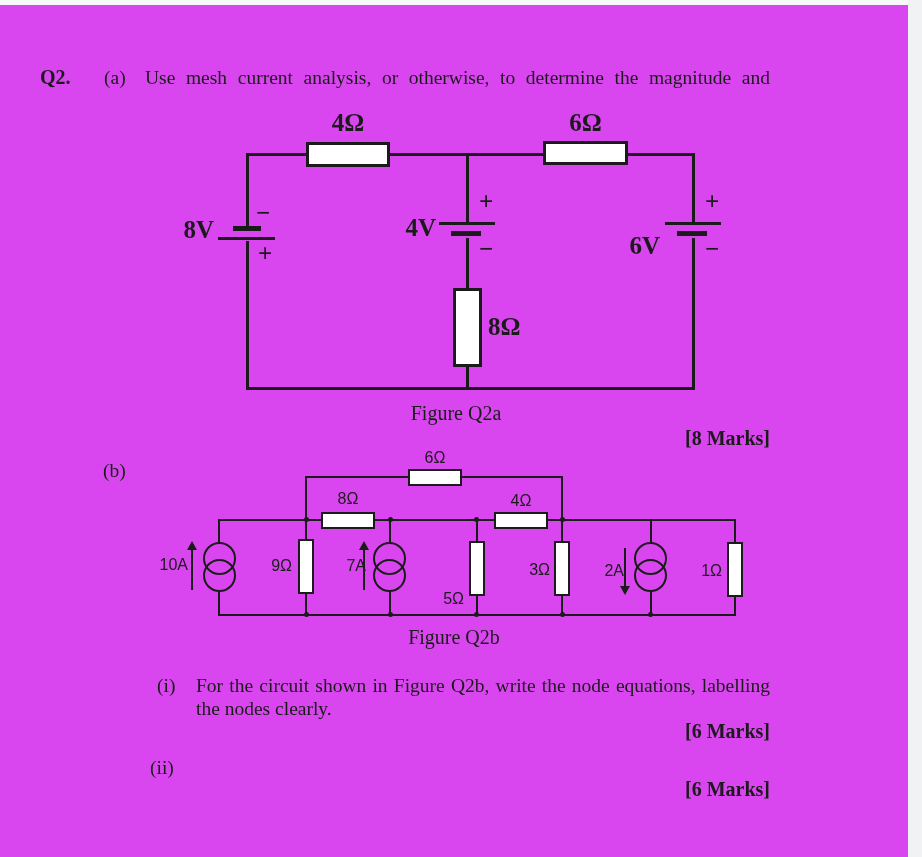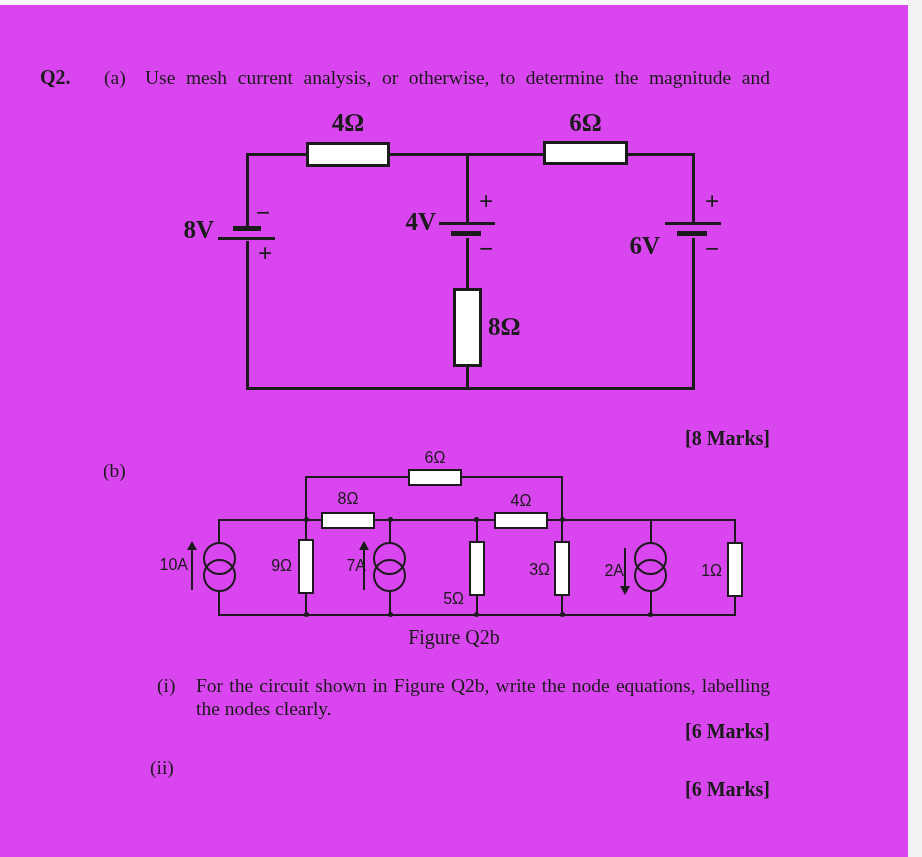--- a/index.html
+++ b/index.html
@@ -52,39 +52,40 @@
     <div class="bp" style="left:233px;top:226px;width:28px;height:5px;"></div>
     <div class="bp" style="left:218px;top:237px;width:57px;height:3px;"></div>
     <div class="lA rgt" style="left:176px;top:217px;width:38px;">8V</div>
     <div class="sg" style="left:256px;top:200px;">−</div>
     <div class="sg" style="left:258px;top:241px;">+</div>
 
     <div class="a w" style="left:466px;top:153px;width:3px;height:69px;"></div>
     <div class="a w" style="left:466px;top:238px;width:3px;height:152px;"></div>
     <div class="bp" style="left:439px;top:222px;width:56px;height:3px;"></div>
     <div class="bp" style="left:451px;top:231px;width:30px;height:5px;"></div>
-    <div class="lA rgt" style="left:398px;top:209px;width:38px;">4V</div>
+    <div class="lA rgt" style="left:398px;top:215px;width:38px;">4V</div>
     <div class="sg" style="left:479px;top:189px;">+</div>
     <div class="sg" style="left:479px;top:236px;">−</div>
     <div class="rb" style="left:453px;top:288px;width:29px;height:79px;"></div>
     <div class="lA" style="left:488px;top:314px;">8Ω</div>
 
     <div class="a w" style="left:692px;top:153px;width:3px;height:69px;"></div>
     <div class="a w" style="left:692px;top:238px;width:3px;height:152px;"></div>
     <div class="bp" style="left:665px;top:222px;width:56px;height:3px;"></div>
     <div class="bp" style="left:677px;top:231px;width:30px;height:5px;"></div>
     <div class="lA rgt" style="left:622px;top:233px;width:38px;">6V</div>
     <div class="sg" style="left:705px;top:189px;">+</div>
     <div class="sg" style="left:705px;top:236px;">−</div>
 
     <div class="rb" style="left:306px;top:142px;width:84px;height:25px;"></div>
     <div class="lA ctr" style="left:306px;top:110px;width:84px;">4Ω</div>
     <div class="rb" style="left:543px;top:141px;width:85px;height:24px;"></div>
     <div class="lA ctr" style="left:543px;top:110px;width:85px;">6Ω</div>
 
+    <div class="cap" style="left:356px;top:402px;width:200px;">Figure Q2a</div>
     <div class="marks" style="top:427px;">[8 Marks]</div>
   </div>
 
   <div class="t nw" style="left:103px;top:459px;">(b)</div>
 
   <div class="g">
 
     <div class="a w" style="left:305px;top:476px;width:258px;height:2px;"></div>
     <div class="a w" style="left:305px;top:476px;width:2px;height:46px;"></div>
     <div class="a w" style="left:561px;top:476px;width:2px;height:46px;"></div>

